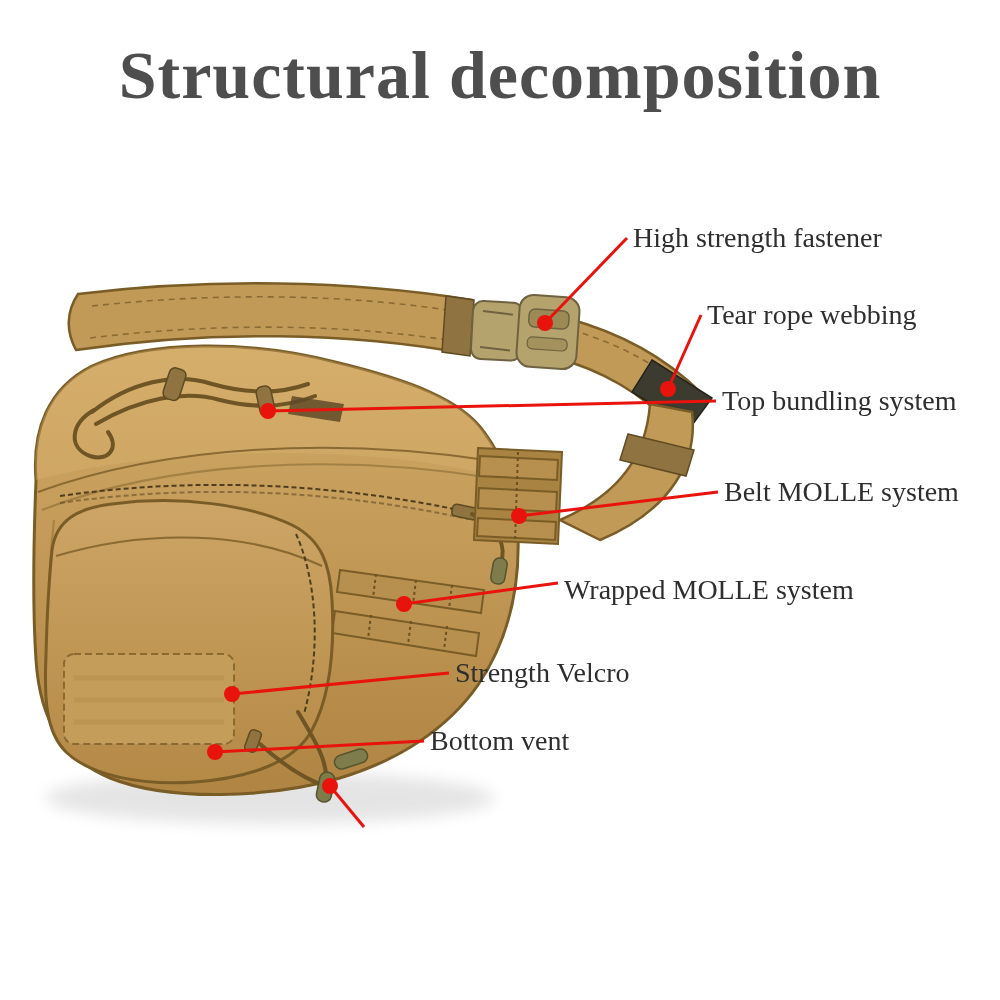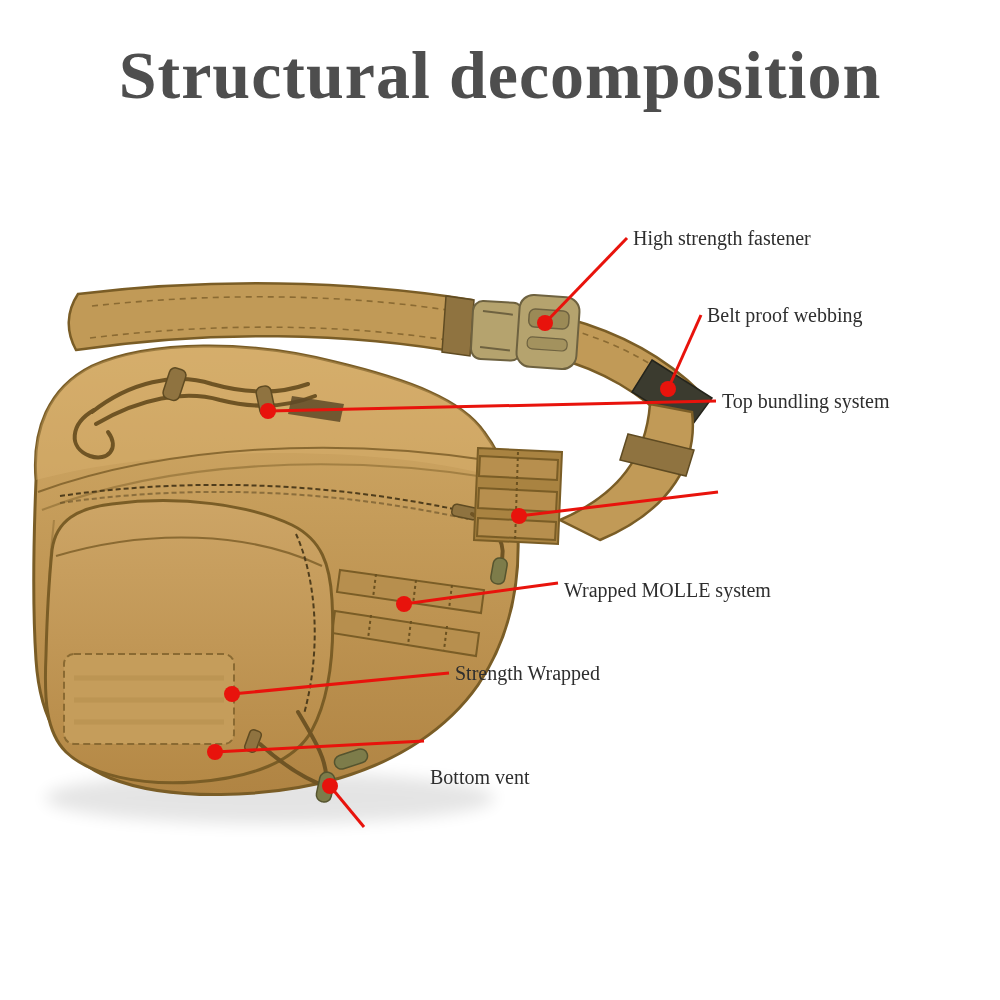--- a/index.html
+++ b/index.html
@@ -22,21 +22,21 @@
     position:absolute;top:36px;left:0;width:100%;margin:0;
     text-align:center;font-size:68px;font-weight:bold;
     color:var(--title_text);letter-spacing:1px;
   }
   #bag-art,#callout-layer{position:absolute;left:0;top:0;width:1000px;height:1000px;}
   #callout-layer{pointer-events:none;}
   .callout-line{stroke:var(--callout_red);stroke-width:3;}
   .callout-dot{fill:var(--callout_red);}
   .callout-label{
     position:absolute;transform:translateY(-50%);
-    font-size:20px;color:var(--label_text);white-space:nowrap;
+    font-size:28px;color:var(--label_text);white-space:nowrap;
   }
   
   .c-strap{fill:var(--strap_tan);stroke:#7a5d26;stroke-width:2.5;}
   .c-stitch{fill:none;stroke:#8b6b33;stroke-width:1.6;stroke-dasharray:6 5;}
   .c-stitch2{fill:none;stroke:#6b5120;stroke-width:2;stroke-dasharray:3 3;}
   .c-dark{fill:var(--dark_webbing);stroke:#24241c;stroke-width:1.5;}
   .c-buckle{fill:var(--buckle_khaki);stroke:#6e6240;stroke-width:2;}
   .c-body{fill:url(#gradBody);stroke:#7a5d26;stroke-width:3;}
   .c-pocket{fill:url(#gradPocket);stroke:#7a5d26;stroke-width:3;}
   .c-seam{fill:none;stroke:#8a6a32;stroke-width:2;}
@@ -171,18 +171,19 @@
       <circle cx="404" cy="604" r="8" class="callout-dot"></circle>
       <line x1="232" y1="694" x2="449" y2="673" class="callout-line"></line>
       <circle cx="232" cy="694" r="8" class="callout-dot"></circle>
       <line x1="215" y1="752" x2="424" y2="741" class="callout-line"></line>
       <circle cx="215" cy="752" r="8" class="callout-dot"></circle>
       <line x1="330" y1="786" x2="364" y2="827" class="callout-line"></line>
       <circle cx="330" cy="786" r="8" class="callout-dot"></circle>
     </svg>
 
 <div class="callout-label" style="left: 633px; top: 238px;">High strength fastener</div>
-    <div class="callout-label" style="left: 707px; top: 315px;">Belt proof webbing</div>
+    <div class="callout-label" style="left: 707px; top: 315px;">Tear rope webbing</div>
     <div class="callout-label" style="left: 722px; top: 401px; font-family: Liberation Serif, serif;">Top bundling system</div>
+    <div class="callout-label" style="left: 724px; top: 492px;">Belt MOLLE system</div>
     <div class="callout-label" style="left: 564px; top: 590px;">Wrapped MOLLE system</div>
-    <div class="callout-label" style="left: 455px; top: 673px;">Strength Wrapped</div>
-    <div class="callout-label" style="left: 430px; top: 741px; margin-top: 36px;">Bottom vent</div>
+    <div class="callout-label" style="left: 455px; top: 673px;">Strength Velcro</div>
+    <div class="callout-label" style="left: 430px; top: 741px;">Bottom vent</div>
   </div>
 
 </body></html>

